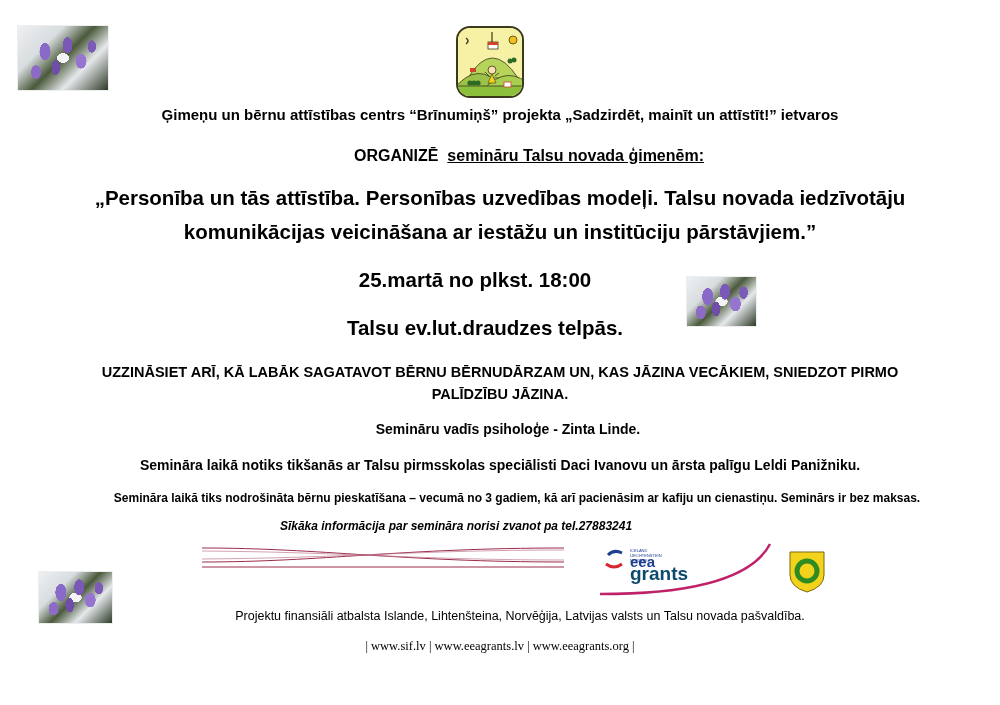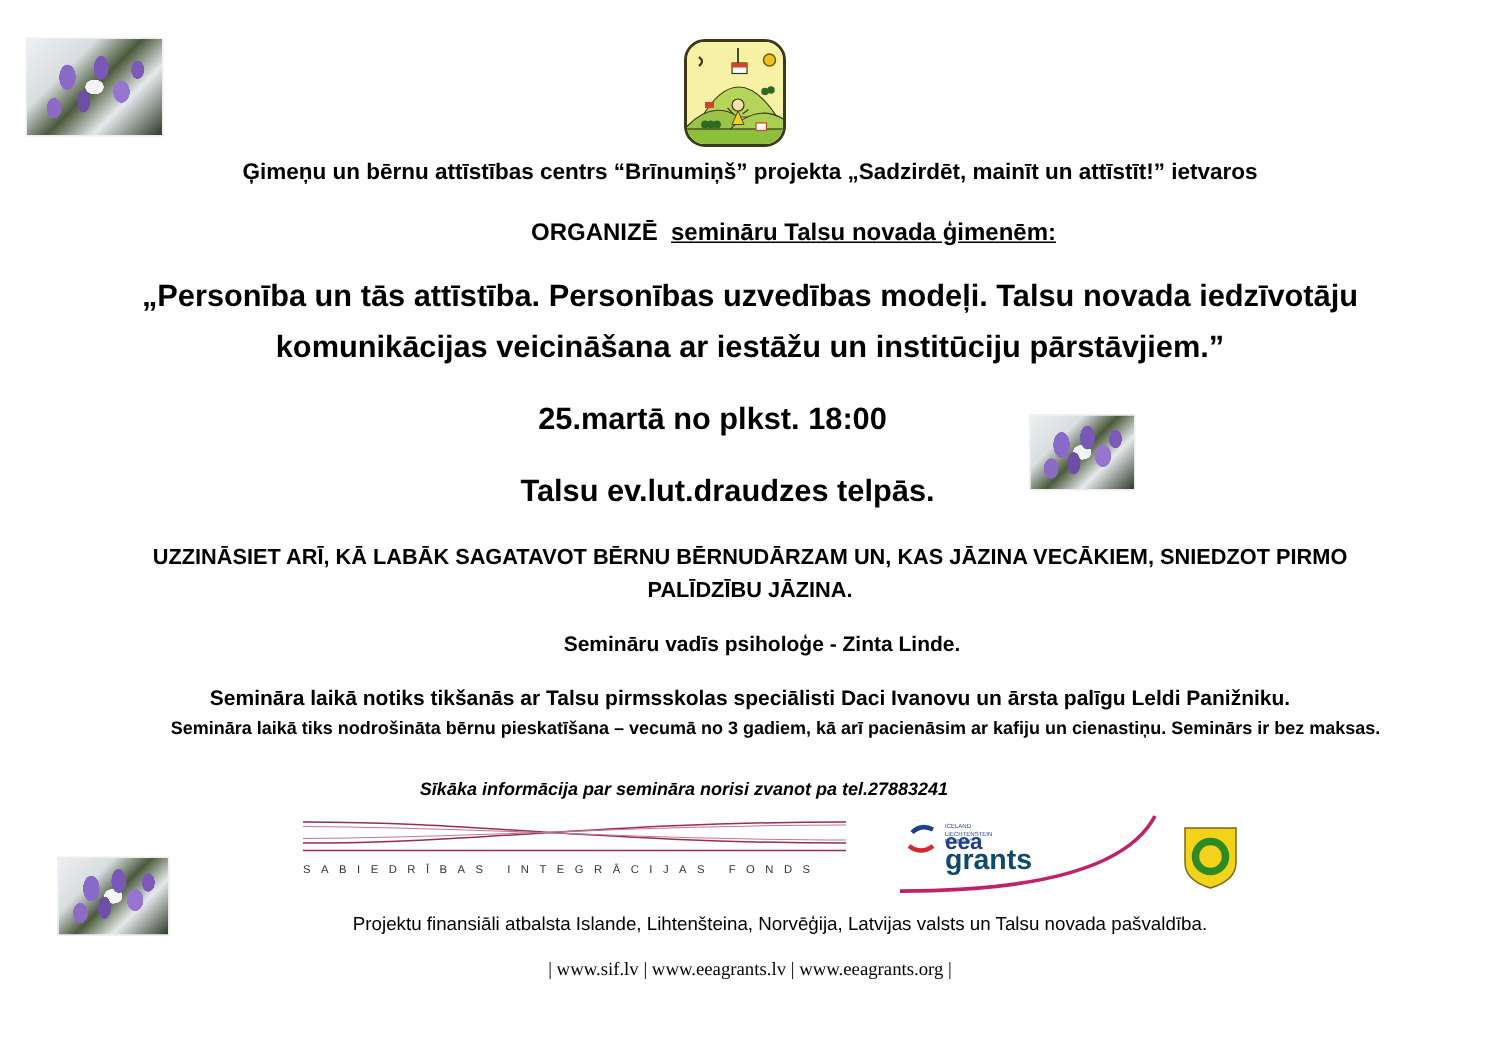--- a/index.html
+++ b/index.html
@@ -86,32 +86,31 @@
 <div class="abs center b title" style="left:0; width:1000px; top:215px;">komunikācijas veicināšana ar iestāžu un institūciju pārstāvjiem.”</div>
 
 <div class="abs center b date" style="left:340px; width:270px; top:268px;">25.martā no plkst. 18:00</div>
 <div class="abs center b place" style="left:300px; width:370px; top:316px;">Talsu ev.lut.draudzes telpās.</div>
 
 <div class="abs center b caps" style="left:0; width:1000px; top:361px;">UZZINĀSIET ARĪ, KĀ LABĀK SAGATAVOT BĒRNU BĒRNUDĀRZAM UN, KAS JĀZINA VECĀKIEM, SNIEDZOT PIRMO</div>
 <div class="abs center b caps" style="left:0; width:1000px; top:383px;">PALĪDZĪBU JĀZINA.</div>
 
 <div class="abs center b p14" style="left:0; width:984px; top:421px;padding-left:32px;">Semināru vadīs psiholoģe - Zinta Linde.</div>
 <div class="abs center b p14" style="left:0; width:1000px; top:457px;">Semināra laikā notiks tikšanās ar Talsu pirmsskolas speciālisti Daci Ivanovu un ārsta palīgu Leldi Panižniku.</div>
-<div class="abs center b p12" style="left:0; width:988px; top:478px;padding-left:46px;">Semināra laikā tiks nodrošināta bērnu pieskatīšana – vecumā no 3 gadiem, kā arī pacienāsim ar kafiju un cienastiņu. Seminārs ir bez maksas.</div>
+<div class="abs center b p12" style="left:0; width:988px; top:491px;padding-left:46px;">Semināra laikā tiks nodrošināta bērnu pieskatīšana – vecumā no 3 gadiem, kā arī pacienāsim ar kafiju un cienastiņu. Seminārs ir bez maksas.</div>
 <div class="abs center b p12" style="left:0; width:912px; top:519px;font-style:italic;">Sīkāka informācija par semināra norisi zvanot pa tel.27883241</div>
 
 <div class="abs" style="left:202px; top:542px; width:362px; height:36px;">
   <svg width="362" height="26" viewBox="0 0 362 26">
     <path d="M0 6 C120 6 200 20 362 20" stroke="#9b2d4a" stroke-width="1" fill="none"></path>
     <path d="M0 20 C120 20 200 6 362 6" stroke="#9b2d4a" stroke-width="1" fill="none"></path>
     <path d="M0 9 C140 10 220 18 362 18" stroke="#c07a8f" stroke-width="0.7" fill="none"></path>
     <path d="M0 17 C140 16 220 8 362 8" stroke="#c07a8f" stroke-width="0.7" fill="none"></path>
     <line x1="0" y1="25" x2="362" y2="25" stroke="#9b2d4a" stroke-width="1"></line>
   </svg>
-  <div class="sif-text" style="white-space:nowrap; margin-top:2px;">SABIEDRĪBAS INTEGRĀCIJAS FONDS</div>
 </div>
 
 <div class="abs" style="left:600px; top:542px; width:175px; height:55px;">
   <svg width="175" height="55" viewBox="0 0 175 55" style="position:absolute; left:0; top:0;">
     <path d="M8 13 q6 -6 14 -2" stroke="#1d3f8f" stroke-width="3" fill="none"></path>
     <path d="M6 22 q8 6 16 0" stroke="#d6262f" stroke-width="3" fill="none"></path>
     <path d="M0 52 C80 52 150 40 170 2" stroke="#c0226a" stroke-width="2.5" fill="none"></path>
   </svg>
   <div style="position:absolute; left:30px; top:6px; font-size:4px; color:#1d3f8f; width:40px; line-height:5px;">ICELAND LIECHTENSTEIN NORWAY</div>
   <div style="position:absolute; left:30px; top:13px; font-size:15px; font-weight:bold; color:#1d3f8f; line-height:13px;">eea</div>

